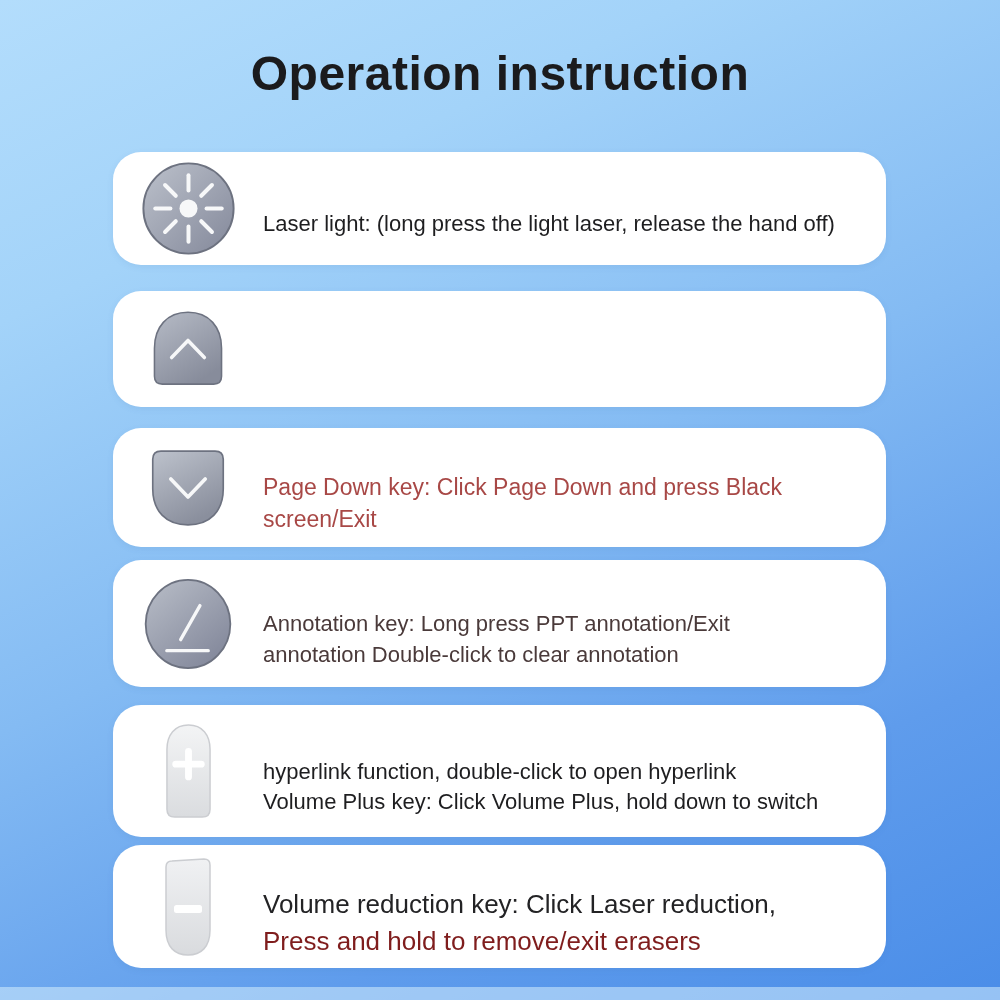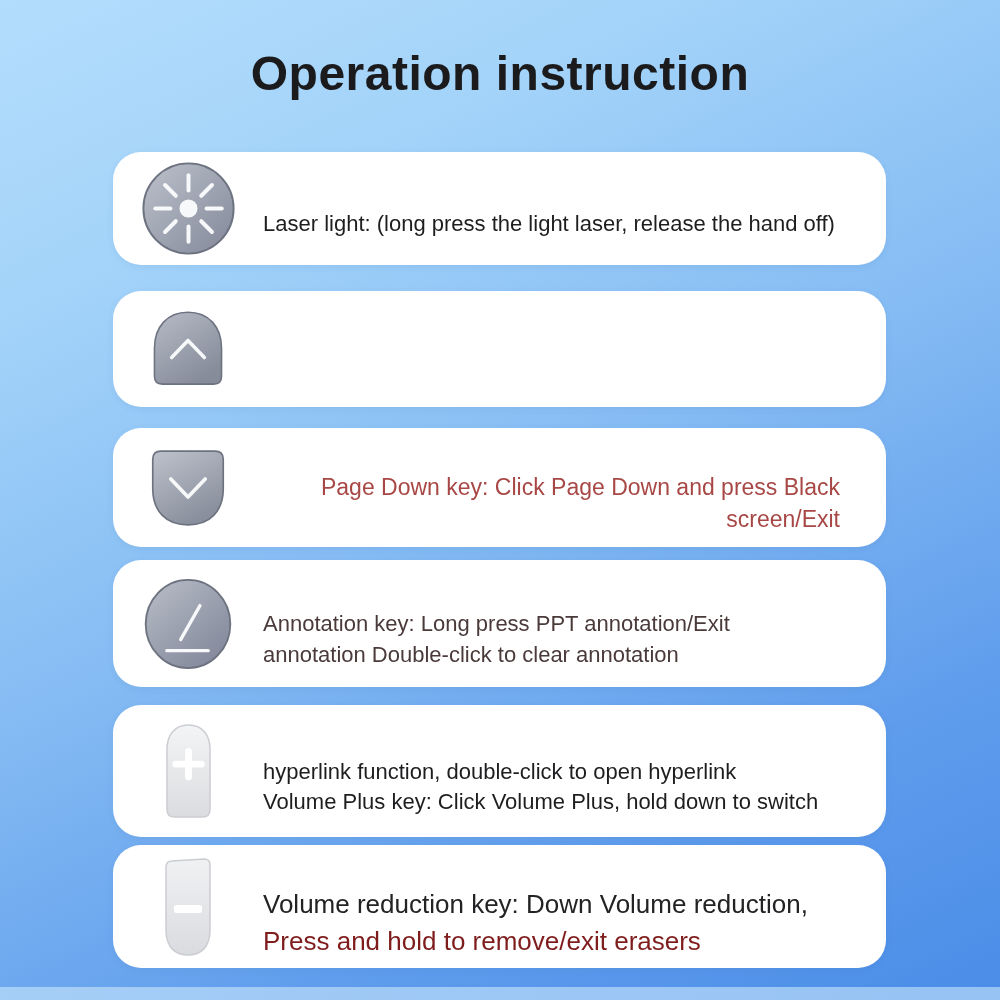--- a/index.html
+++ b/index.html
@@ -27,34 +27,34 @@
     left: 113px;
     width: 773px;
     background: #ffffff;
     border-radius: 28px;
     box-shadow: 0 2px 6px rgba(60, 110, 170, 0.10);
     display: flex;
     align-items: center;
   }
   .card-1 { top: 152px; height: 113px; }
   .card-2 { top: 291px; height: 116px; }
-  .card-3 { top: 428px; height: 119px; text-align: right; }
+  .card-3 { top: 428px; height: 119px; }
   .card-4 { top: 560px; height: 127px; }
   .card-5 { top: 705px; height: 132px; }
   .card-6 { top: 845px; height: 123px; }
   .icon-col {
     width: 150px;
     flex: 0 0 150px;
     display: flex;
     align-items: center;
     justify-content: center;
   }
   .text-col {
     flex: 1;
-    padding-right: 46px;
+    padding-right: 23px;
     line-height: 1.38;
     margin-top: 32px;
   }
   .line { display: block; }
   .fs-22 { font-size: 22px; }
   .fs-23 { font-size: 23px; }
   .fs-26 { font-size: 26px; line-height: 1.42; }
   .t-dark   { color: #1e1e20; }
   .t-red    { color: #a84846; }
   .t-brown  { color: #4a3a3a; }
@@ -177,18 +177,18 @@
         <linearGradient id="gPale2" x1="0" y1="0" x2="0" y2="1">
           <stop offset="0" stop-color="#f0f1f3"></stop>
             <stop offset="1" stop-color="#d9dbde"></stop>
         </linearGradient>
       </defs>
       <path d="M9 4 L41 2 Q47 2 47 8 L47 73 C47 90 38 98 25 98 C12 98 3 90 3 73 L3 10 Q3 4 9 4 Z" fill="url(#gPale2)" stroke="#cbcdd1" stroke-width="1.5"></path>
       <rect x="11" y="48" width="28" height="8" rx="2.5" fill="#ffffff"></rect>
     </svg>
   </div>
   <div class="text-col fs-26">
-    <span class="line t-black">Volume reduction key: Down Volume reduction,</span>
+    <span class="line t-black">Volume reduction key: Click Laser reduction,</span>
     <span class="line t-maroon">Press and hold to remove/exit erasers</span>
   </div>
 </div>
 
 <div class="bottom-strip"></div>
 
 </body></html>

